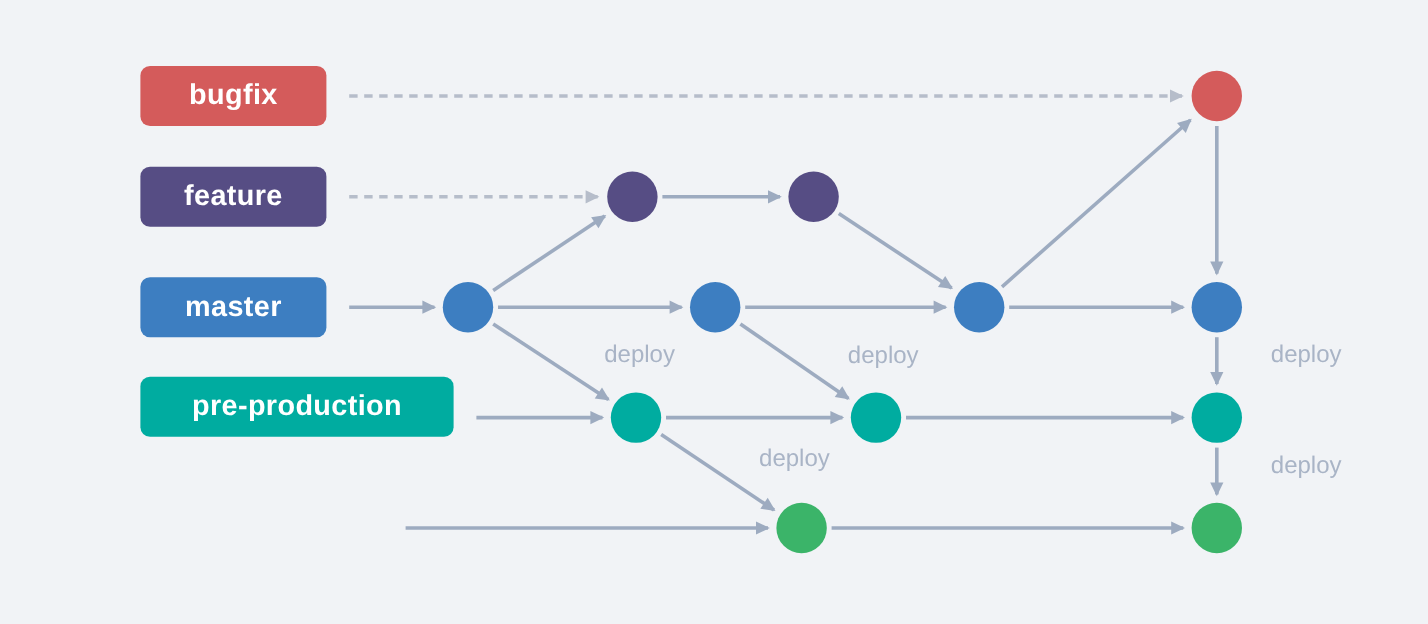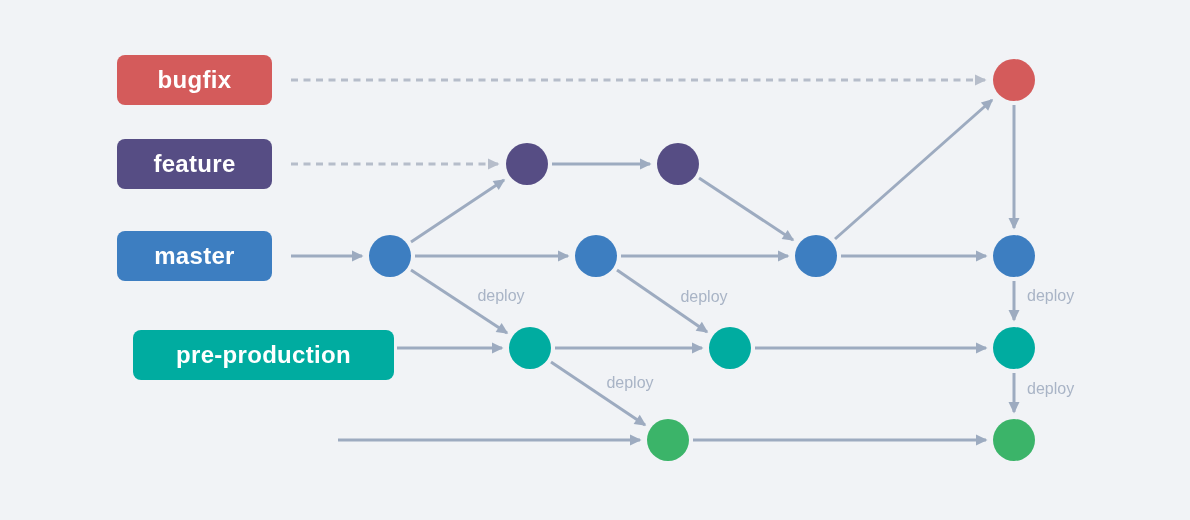--- a/index.html
+++ b/index.html
@@ -54,38 +54,39 @@
     font-weight: 700;
     letter-spacing: 0.3px;
     display: flex;
     align-items: center;
     justify-content: center;
     box-sizing: border-box;
   }
   .pill-bugfix     { left: 117px; top: 55px;  width: 155px; background: var(--bugfix); }
   .pill-feature    { left: 117px; top: 139px; width: 155px; background: var(--feature); }
   .pill-master     { left: 117px; top: 231px; width: 155px; background: var(--master); }
-  .pill-preprod    { left: 117px; top: 330px; width: 261px; background: var(--preprod); margin-left: 16px; }
+  .pill-preprod    { left: 117px; top: 314px; width: 261px; background: var(--preprod); }
   .pill-production { left: 117px; top: 415px; width: 204px; background: var(--production); }
   .node {
     position: absolute;
     width: 42px; height: 42px;
     border-radius: 50%;
   }
   .node-bugfix     { background: var(--bugfix); }
   .node-feature    { background: var(--feature); }
   .node-master     { background: var(--master); }
   .node-preprod    { background: var(--preprod); }
   .node-production { background: var(--production); }
   .deploy {
     position: absolute;
-    font-size: 16px;
+    font-size: 20px;
     color: var(--deploy);
     white-space: nowrap;
     transform: translate(-50%, -50%);
+    margin-left: 32px;
   }
   .deploy.align-left { transform: translate(0, -50%); }
 </style>
 </head>
 <body>
 
 <div class="stage">
 
   <svg class="edges" viewBox="0 0 1190 520" xmlns="http://www.w3.org/2000/svg">
     <defs>

